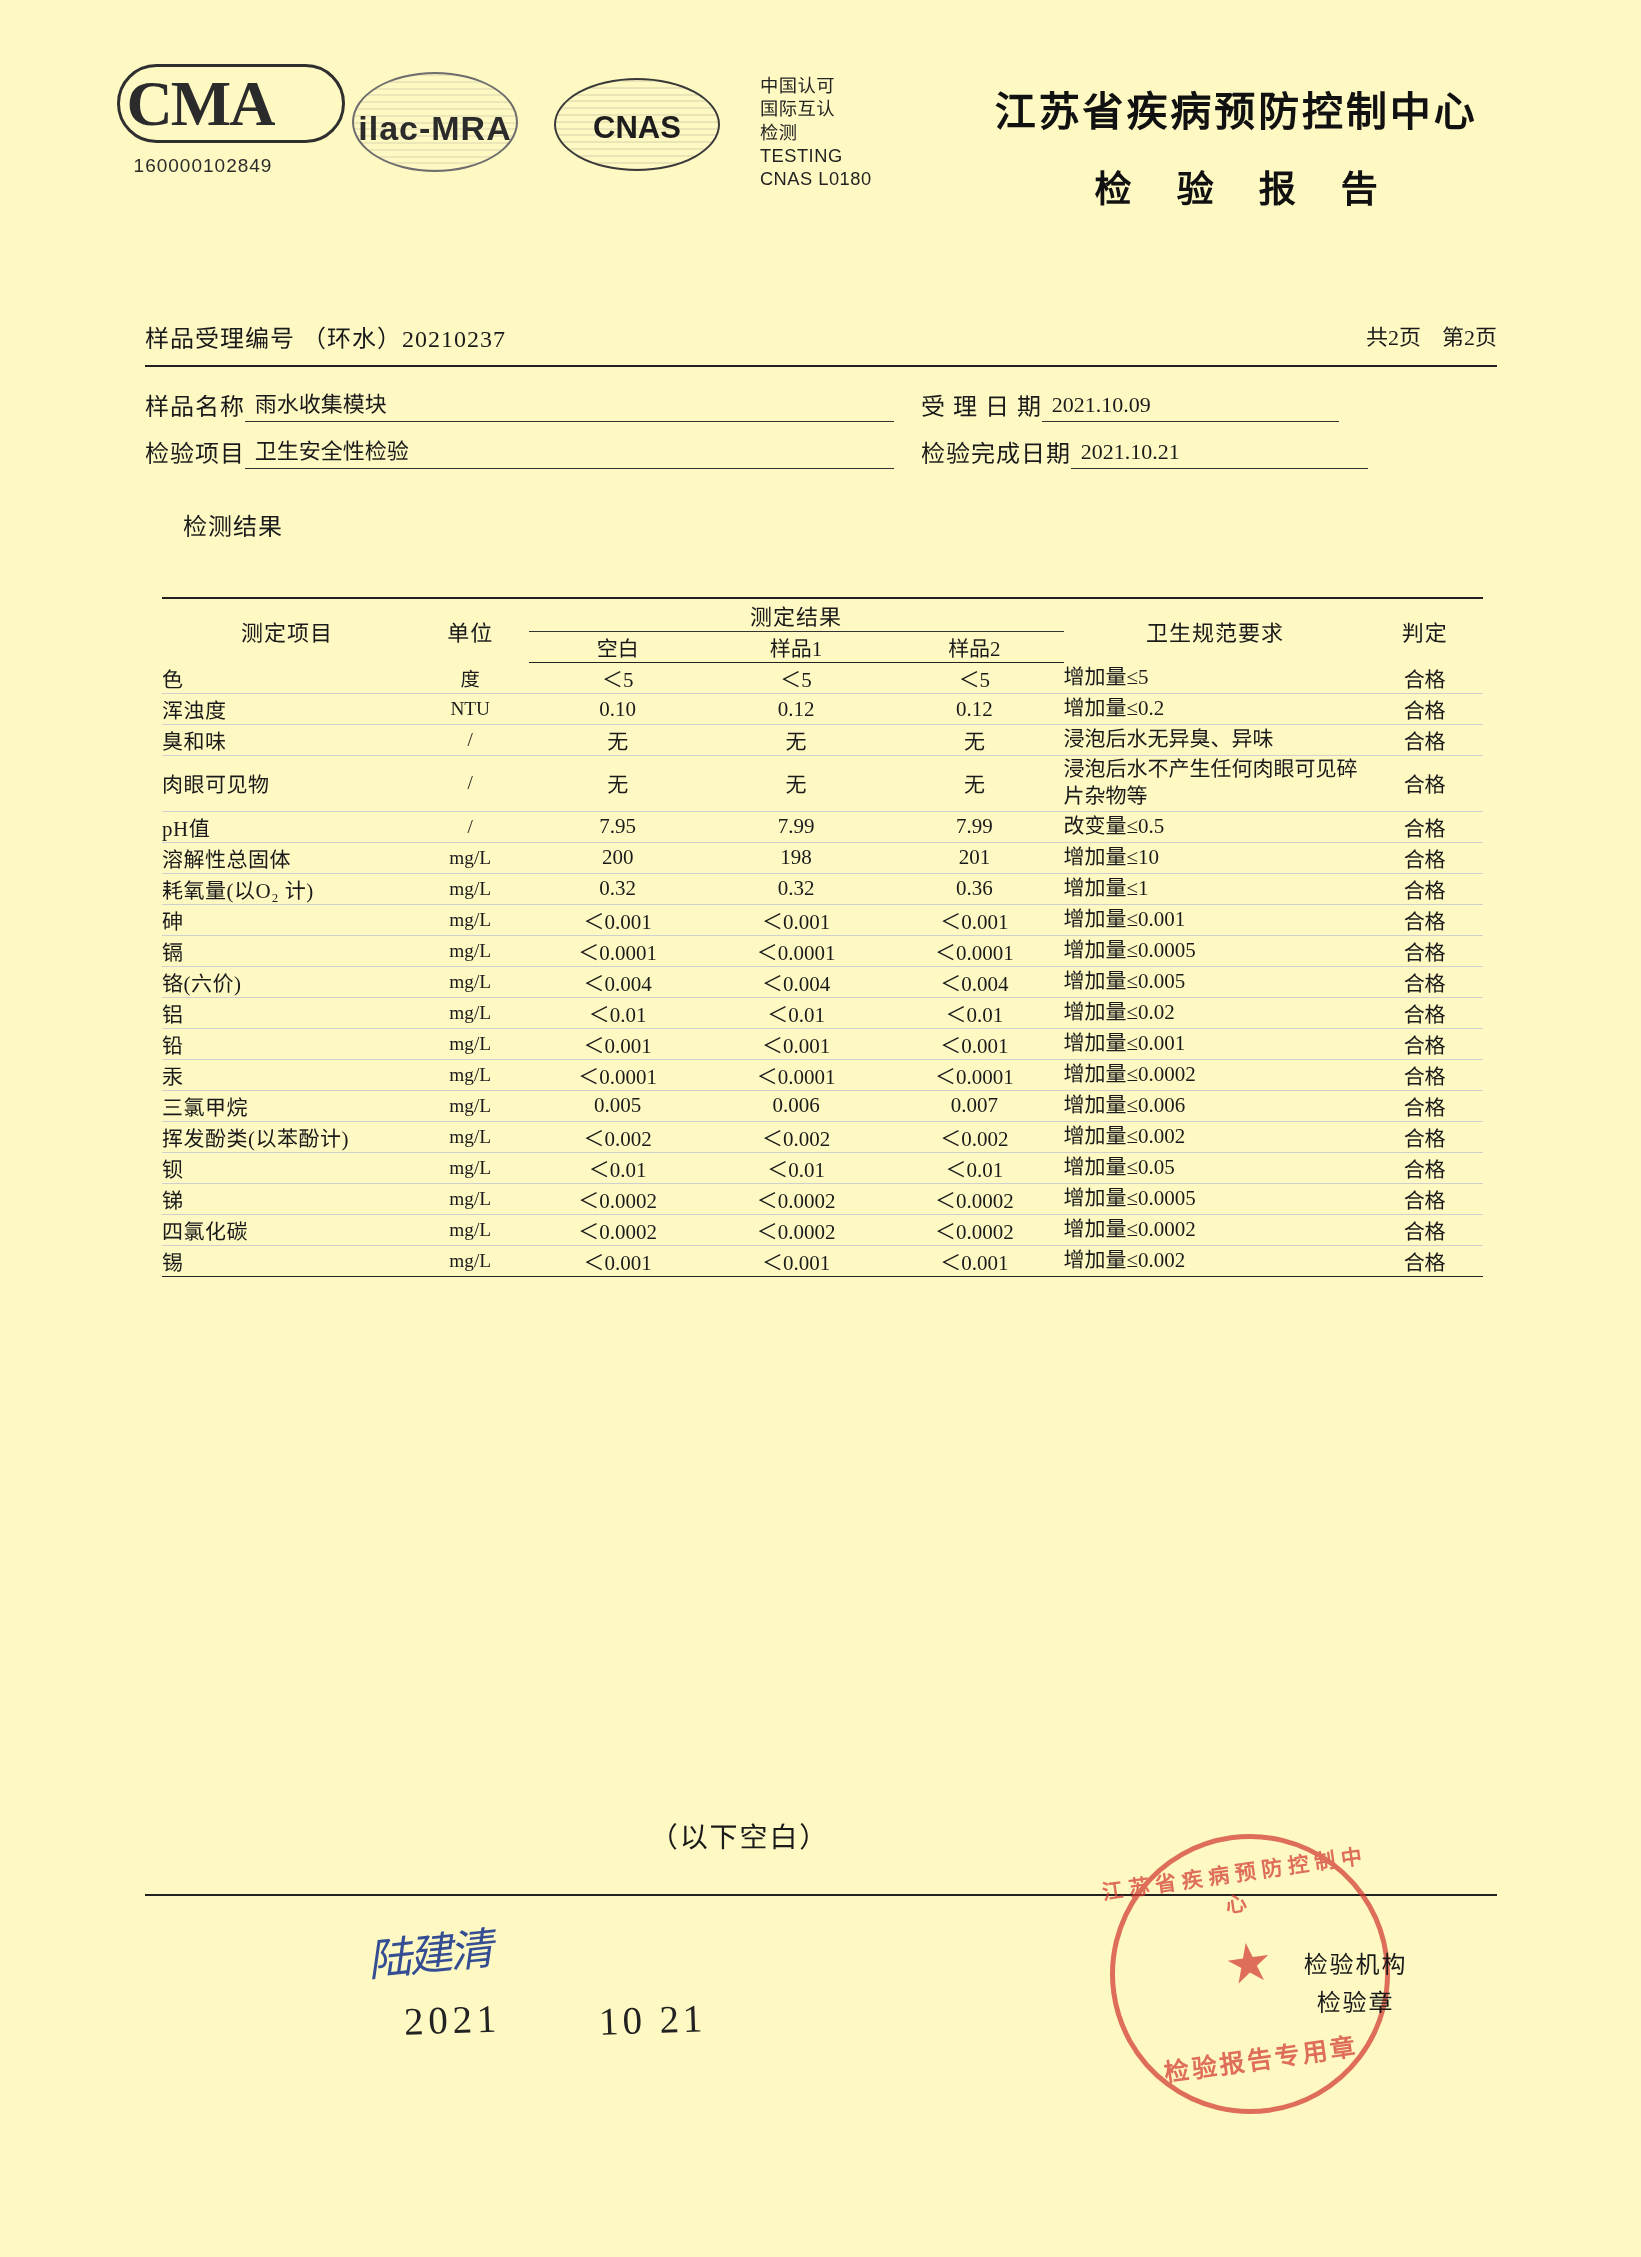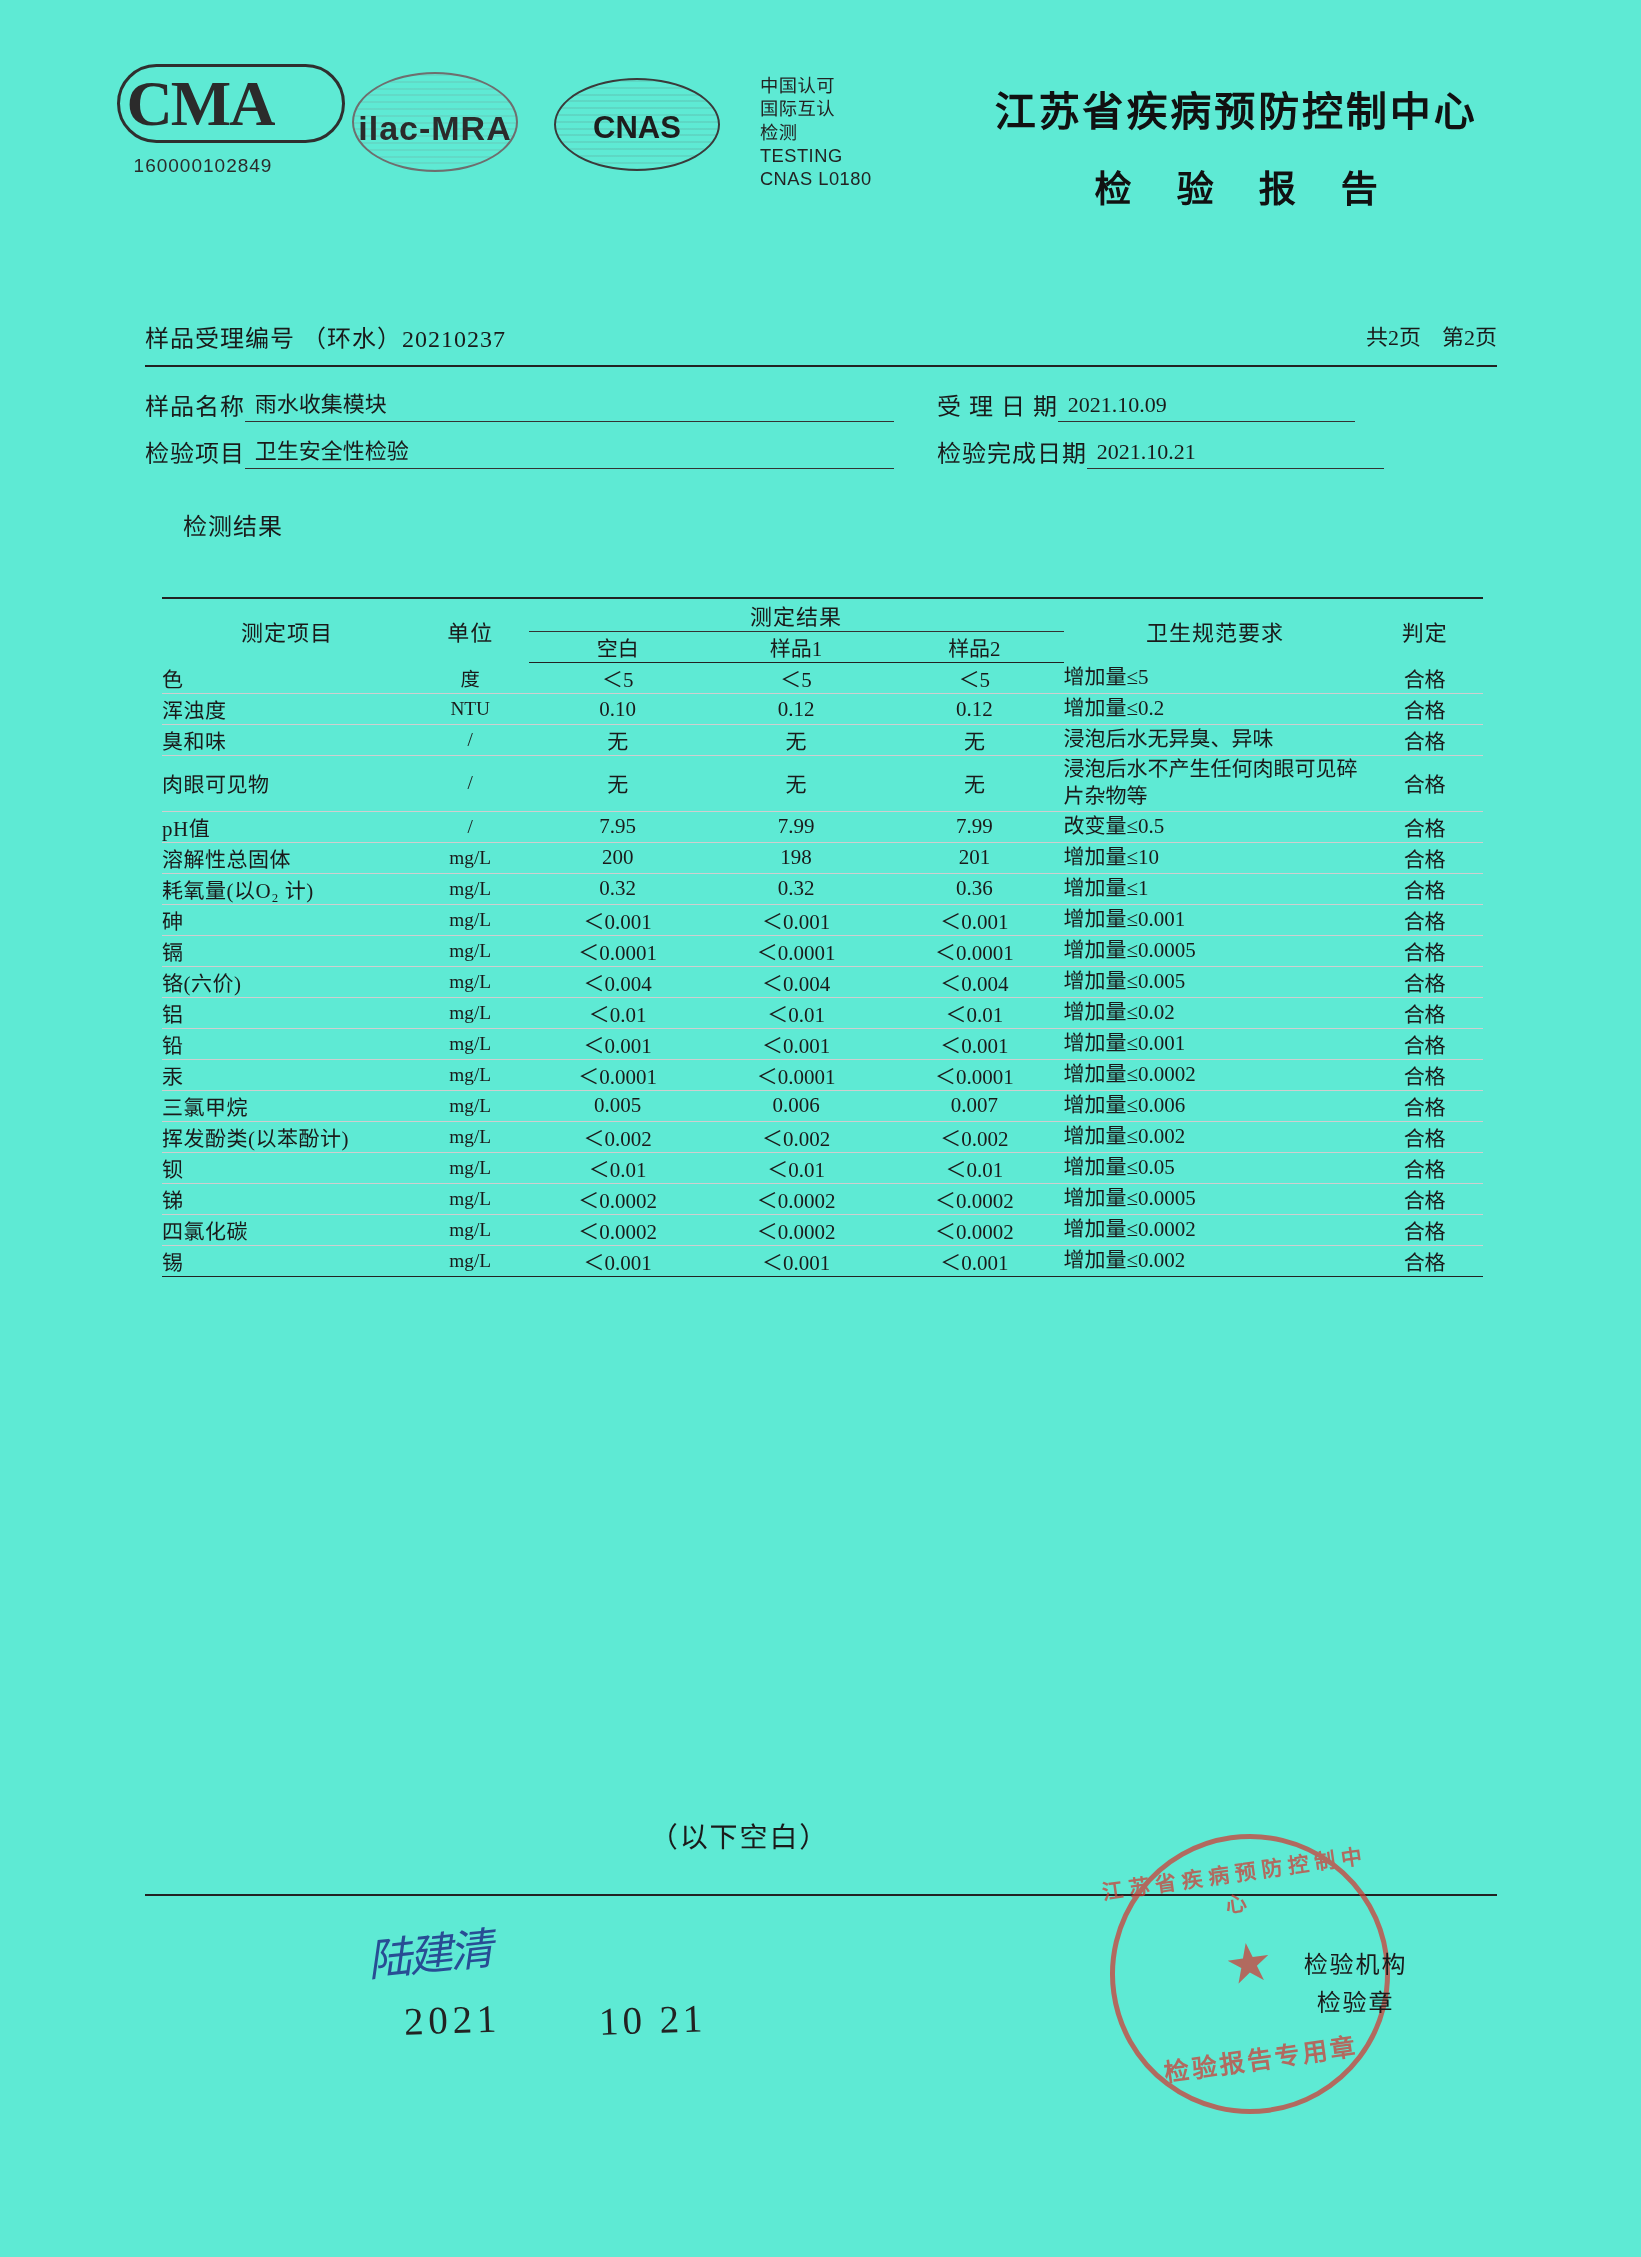--- a/index.html
+++ b/index.html
@@ -13,21 +13,21 @@
     font-family: "Liberation Serif", "DejaVu Serif", serif;
     color: #1a1a1a;
     position: relative;
     overflow: hidden;
   }
   .page {
     position: absolute;
     left: 0; top: 0;
     width: 1641px;
     height: 2257px;
-    background: #5eead4;
+    background: #fef9c3;
   }
 
   
   .header {
     position: absolute;
     left: 87px;
     top: 68px;
     width: 1468px;
     height: 154px;
   }
@@ -202,21 +202,20 @@
   .fields {
     position: absolute;
     left: 145px;
     top: 386px;
     width: 1352px;
   }
   .field-row {
     display: flex;
     align-items: flex-end;
     margin-bottom: 11.6px;
-    gap: 16px;
   }
   .field {
     display: flex;
     align-items: flex-end;
   }
   .field-label {
     font-size: 24px;
     letter-spacing: 1px;
     white-space: nowrap;
   }

